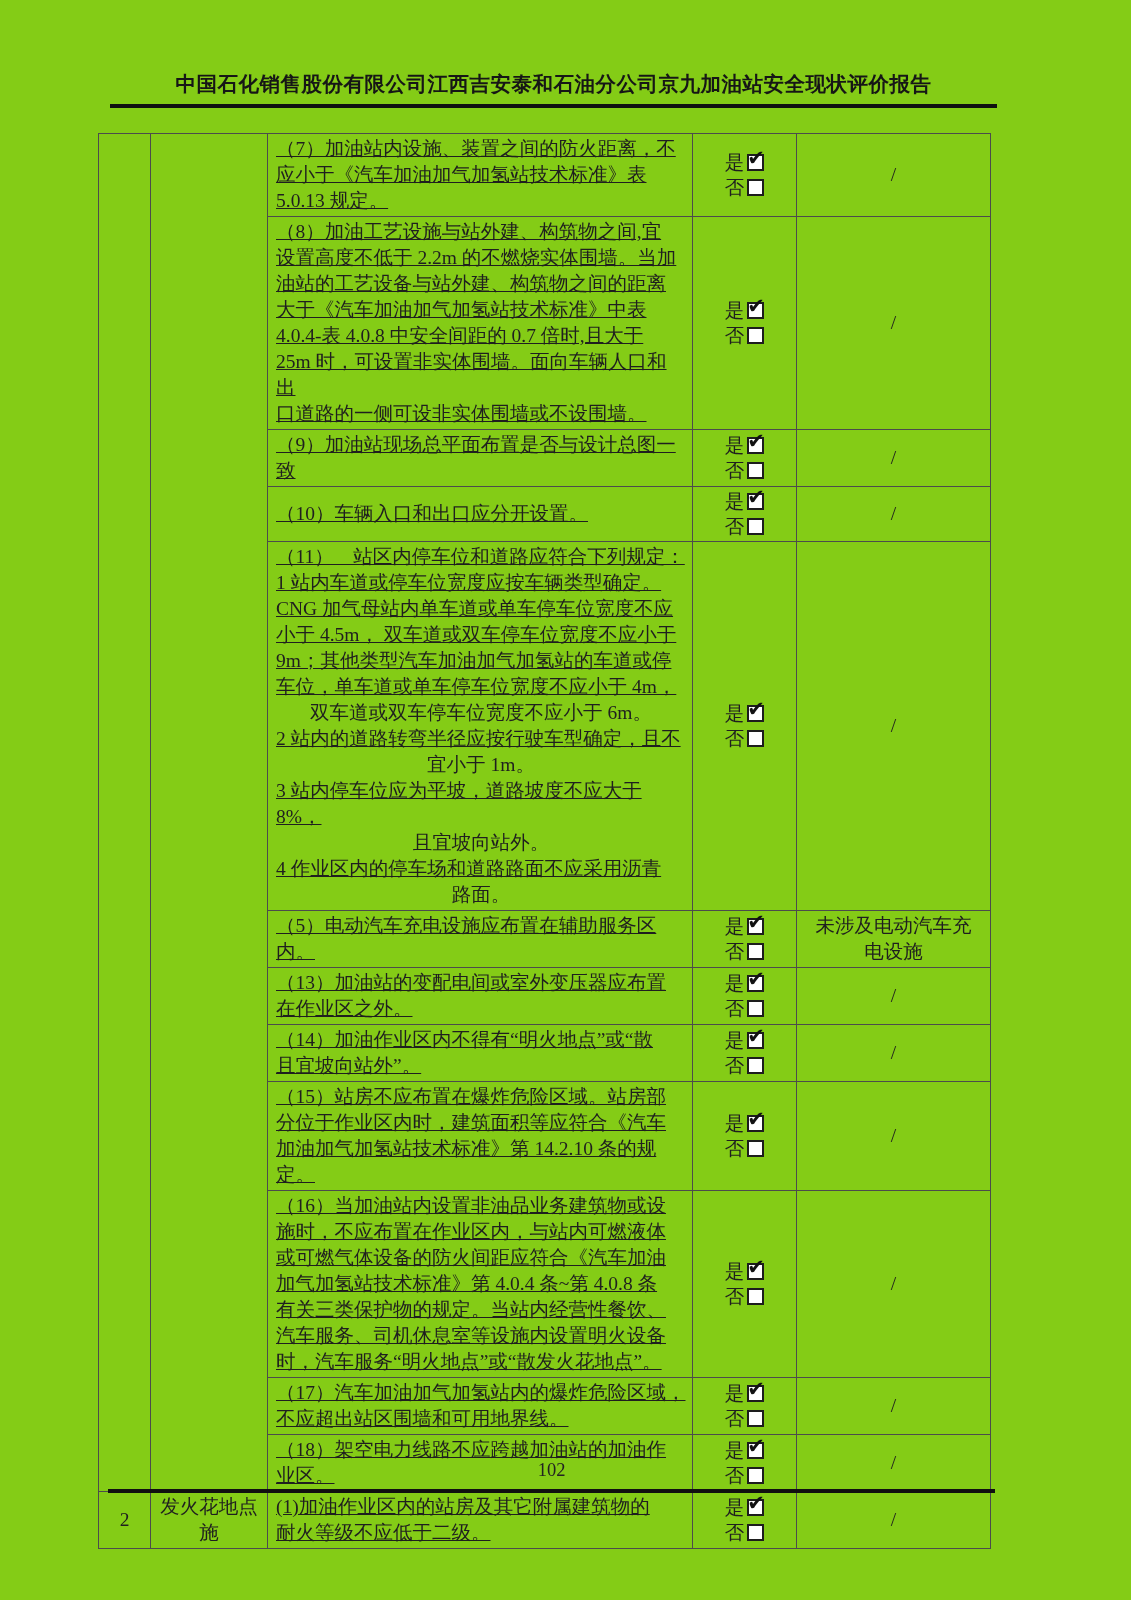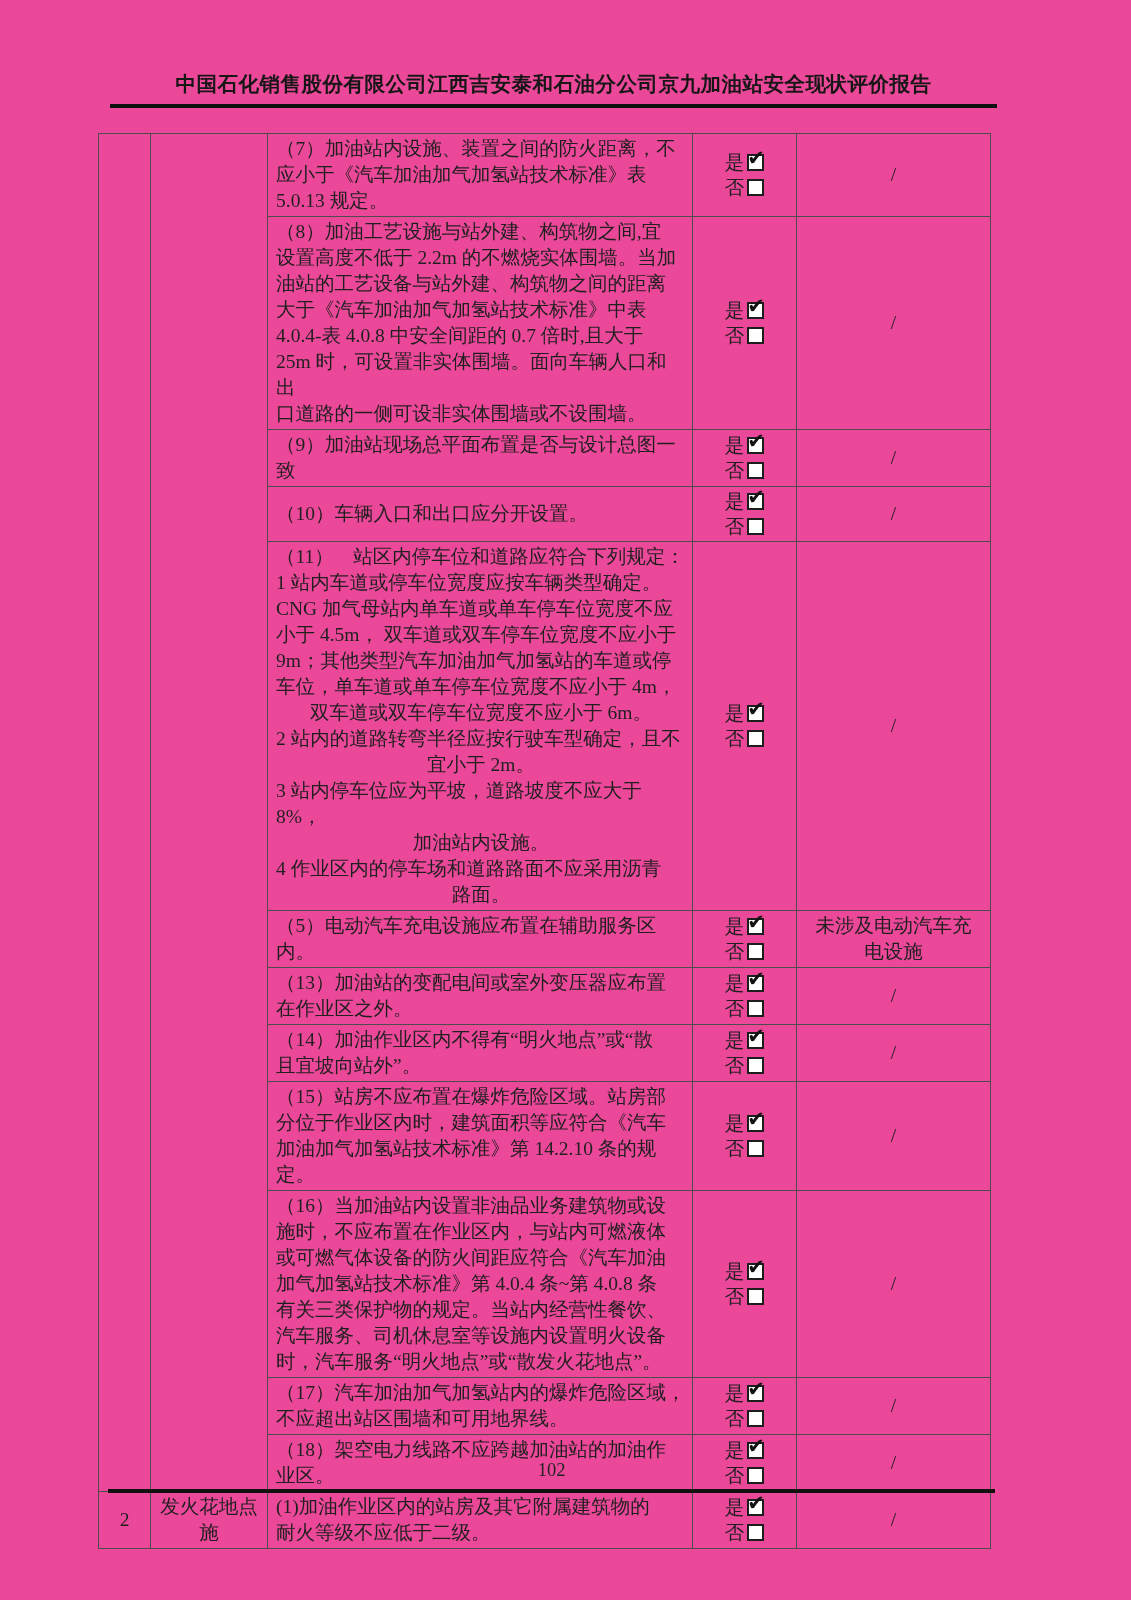--- a/index.html
+++ b/index.html
@@ -1,19 +1,19 @@
 <!DOCTYPE html>
 <html><head>
 <meta charset="utf-8">
 <style>
   html,body{margin:0;padding:0;background:#ffffff;}
   .page{
     position:relative;
     width:1131px;height:1600px;
-    background:#ec4899;
+    background:#84cc16;
     font-family:"Liberation Serif","DejaVu Serif",serif;
     color:#1f1f1f;
     overflow:hidden;
   }
   .doc-title{
     position:absolute;top:70px;left:110px;width:887px;
     text-align:center;font-size:20.5px;font-weight:bold;
     letter-spacing:0.5px;color:#161616;white-space:nowrap;
   }
   .rule{position:absolute;left:110px;width:887px;height:4px;background:#101010;}
@@ -23,21 +23,21 @@
     position:absolute;left:98px;top:133px;width:892px;
     border-collapse:collapse;table-layout:fixed;
   }
   .checklist td{
     border:1px solid #4c4c4c;
     padding:2px 4px;
     vertical-align:middle;
     font-size:19.5px;
   }
   .ln{line-height:26px;min-height:26px;}
-  .al{text-align:left;}
+  .al{text-align:left;text-decoration:underline;}
   .ac{text-align:center;}
   td.item-cell{padding:2px 6px 2px 8px;}
   td.num-cell,td.cat-cell{text-align:center;}
   td.check-cell{padding:2px 0;}
   .ck-line{
     display:flex;align-items:center;justify-content:center;
     line-height:25px;height:25px;
   }
   .box{
     display:inline-block;width:13px;height:13px;
@@ -165,23 +165,23 @@
         <tr>
           <td class="item-cell">
             <div class="ln al">（11）　站区内停车位和道路应符合下列规定：</div>
             <div class="ln al">1 站内车道或停车位宽度应按车辆类型确定。</div>
             <div class="ln al">CNG 加气母站内单车道或单车停车位宽度不应</div>
             <div class="ln al">小于 4.5m， 双车道或双车停车位宽度不应小于</div>
             <div class="ln al">9m；其他类型汽车加油加气加氢站的车道或停</div>
             <div class="ln al">车位，单车道或单车停车位宽度不应小于 4m，</div>
             <div class="ln ac">双车道或双车停车位宽度不应小于 6m。</div>
             <div class="ln al">2 站内的道路转弯半径应按行驶车型确定，且不</div>
-            <div class="ln ac">宜小于 2m。</div>
+            <div class="ln ac">宜小于 1m。</div>
             <div class="ln al">3 站内停车位应为平坡，道路坡度不应大于 8%，</div>
-            <div class="ln ac">加油站内设施。</div>
+            <div class="ln ac">且宜坡向站外。</div>
             <div class="ln al">4 作业区内的停车场和道路路面不应采用沥青</div>
             <div class="ln ac">路面。</div>
           </td>
           <td class="check-cell">
             <div class="ck-line">
               <span>是</span>
               <span class="box checked"></span>
             </div>
             <div class="ck-line">
               <span>否</span>

